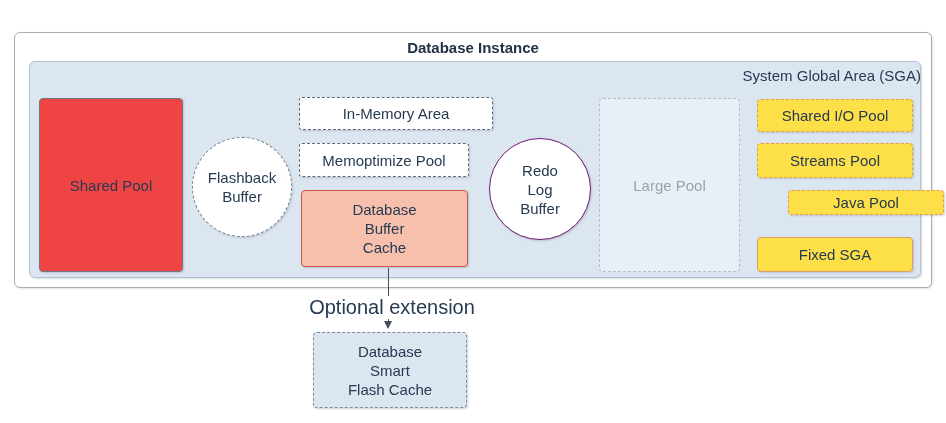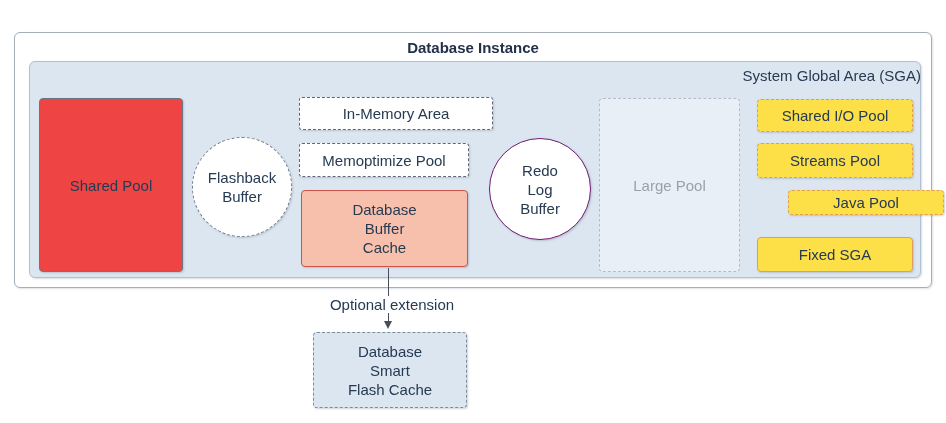--- a/index.html
+++ b/index.html
@@ -121,21 +121,21 @@
   .connector-arrowhead {
     left: 384px; top: 321px; width: 0; height: 0;
     border-left: 4px solid transparent;
     border-right: 4px solid transparent;
     border-top: 8px solid #474f5a;
   }
   .connector-label {
     left: 308px; top: 296px; width: 168px;
     background: #ffffff;
     text-align: center;
-    font-size: 15px;
+    font-size: 20px;
     color: #263a52;
   }
 
   .flash-cache {
     left: 313px; top: 332px; width: 154px; height: 76px;
     background: #dce6f1;
     border: 1px dashed #7e8b99;
     border-radius: 4px;
   }
 </style>

